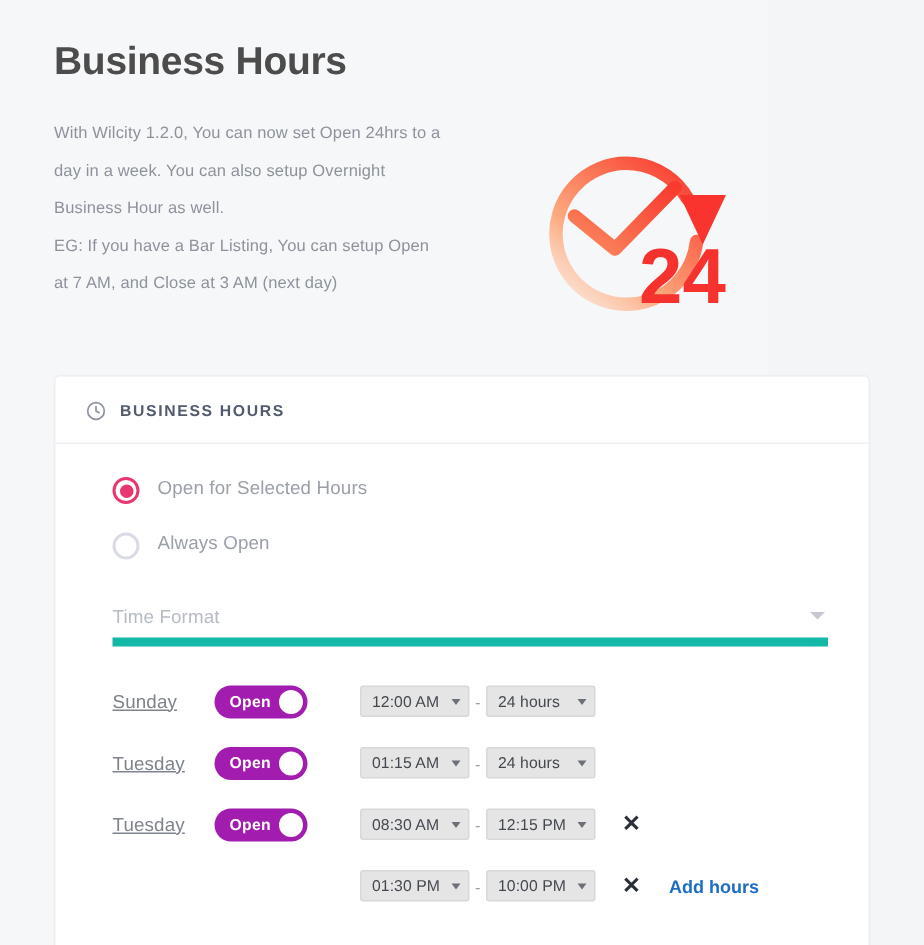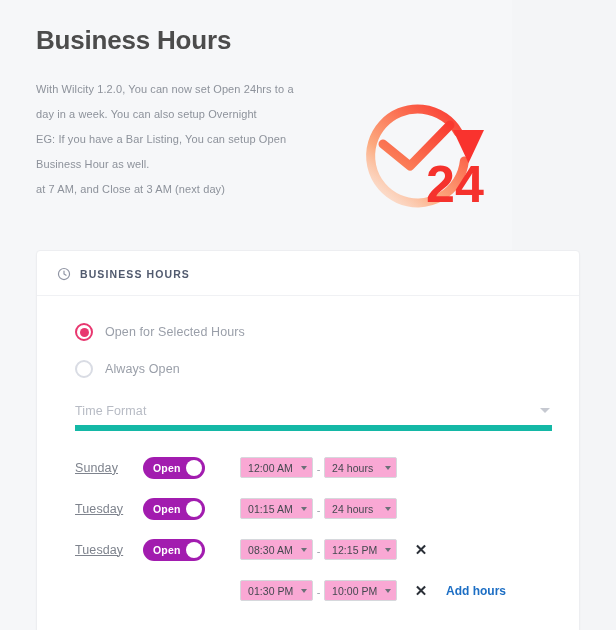--- a/index.html
+++ b/index.html
@@ -88,21 +88,21 @@
     text-transform: uppercase;
   }
   .card-body {
     padding: 20px 20px 22px 20px;
   }
 
   
   .radio-group { margin: 2px 0 0 18px; }
   .radio-row {
     display: flex;
-    align-items: center;
+    align-items: flex-start;
     gap: 12px;
     height: 28px;
     margin-bottom: 9px;
     cursor: pointer;
   }
   .radio-mark {
     width: 18px;
     height: 18px;
     border-radius: 50%;
     border: 2px solid #d9dce4;
@@ -206,21 +206,21 @@
   .time-pair {
     display: flex;
     align-items: center;
     flex: 0 0 auto;
   }
   .sel {
     width: 73px;
     height: 21px;
     border: 1px solid #d6d8dc;
     border-radius: 2px;
-    background: #f9a8d4;
+    background: #e5e5e5;
     display: flex;
     align-items: center;
     justify-content: space-between;
     padding: 0 5px 0 7px;
     box-sizing: border-box;
     cursor: pointer;
   }
   .sel-value {
     font-size: 10.5px;
     color: #44484f;
@@ -269,22 +269,22 @@
 </head>
 <body>
 
 <div class="page">
 
   <div class="intro">
     <h1 class="page-title">Business Hours</h1>
     <div class="intro-body">
       <span class="line">With Wilcity 1.2.0, You can now set Open 24hrs to a</span>
       <span class="line">day in a week. You can also setup Overnight</span>
+      <span class="line">Business Hour as well.</span>
       <span class="line">EG: If you have a Bar Listing, You can setup Open</span>
-      <span class="line">Business Hour as well.</span>
       <span class="line">at 7 AM, and Close at 3 AM (next day)</span>
     </div>
   </div>
 
   <div class="badge-24">
     <svg viewBox="0 0 160 150" width="160" height="150" aria-hidden="true">
       <defs>
         <linearGradient id="ringGrad" x1="0" y1="1" x2="1" y2="0">
           <stop offset="0%" stop-color="#ffd9c2" stop-opacity="0.45"></stop>
           <stop offset="35%" stop-color="#fcaa7f"></stop>

